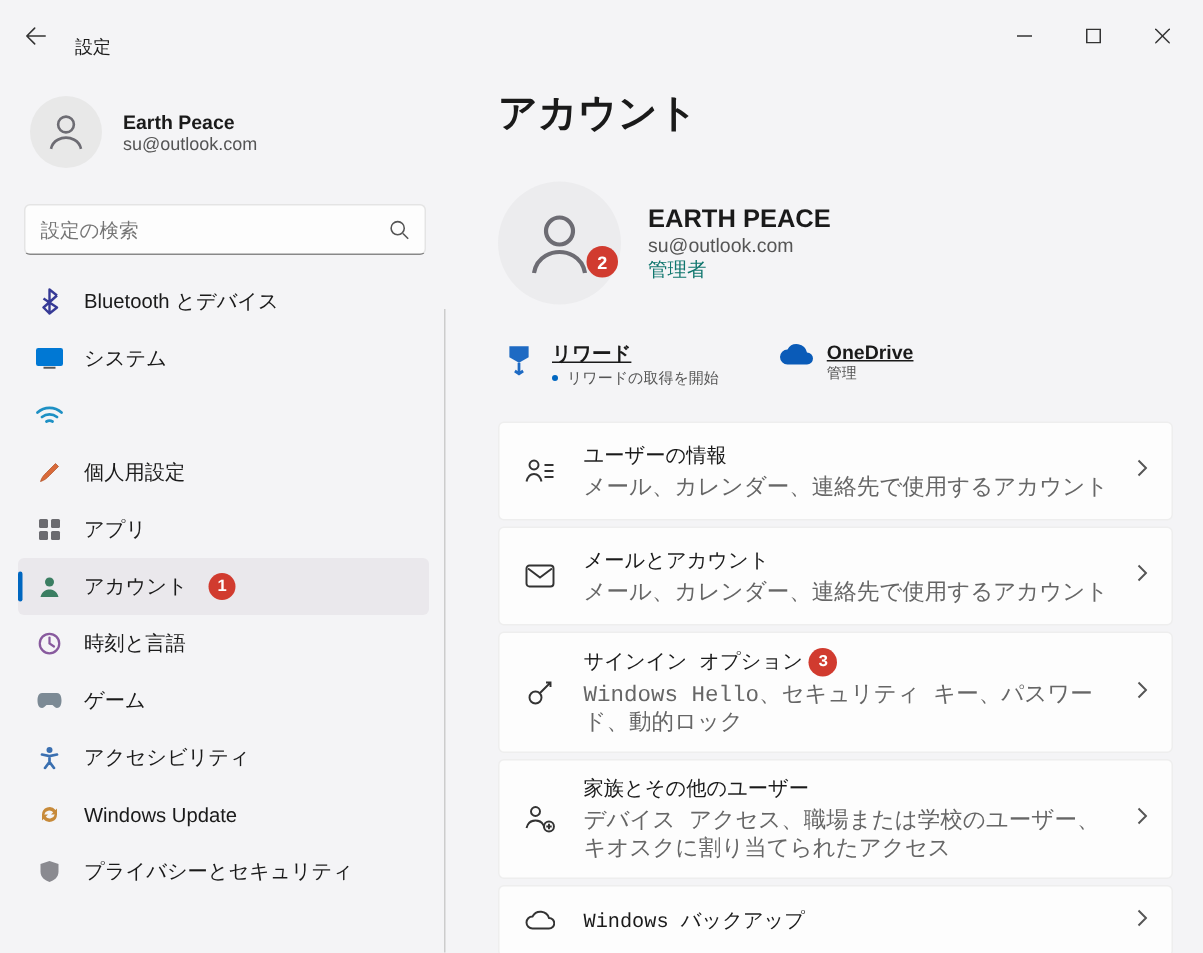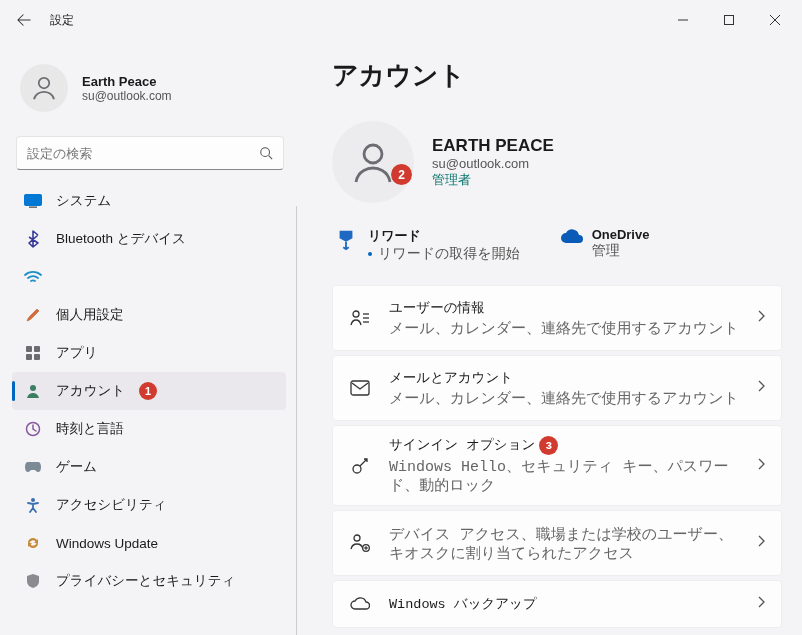--- a/index.html
+++ b/index.html
@@ -7,21 +7,21 @@
       font-family: "Yu Gothic UI", "Segoe UI", sans-serif;
       background: #f4f4f6;
       width: 802px; height: 635px;
       overflow: hidden;
       font-size: 13px;
       color: #1a1a1a;
     }
     .titlebar {
       height: 40px;
       display: flex;
-      align-items: center;
+      align-items: flex-end;
       padding: 0 4px 0 8px;
     }
     .back-btn { width: 32px; height: 32px; display:flex; align-items:center; justify-content:center; cursor:pointer; }
     .title { margin-left: 10px; font-size: 12px; }
     .win-controls { margin-left:auto; display:flex; }
     .win-btn { width:46px; height:32px; display:flex; align-items:center; justify-content:center; cursor:pointer; }
     .layout { display:flex; height: calc(100% - 40px); }
     .sidebar { width: 300px; padding: 8px 12px 0 12px; display:flex; flex-direction:column; }
     .profile-sm { display:flex; align-items:center; gap:14px; padding: 16px 4px 20px 8px; }
     .avatar-sm { width:48px; height:48px; border-radius:50%; background:#e8e8e8; display:flex; align-items:center; justify-content:center; }
@@ -42,22 +42,22 @@
     .profile-lg { display:flex; align-items:center; gap:18px; margin-bottom:24px; }
     .avatar-lg { width:82px; height:82px; border-radius:50%; background:#ececee; display:flex; align-items:center; justify-content:center; position:relative; }
     .avatar-lg svg { width:48px; height:48px; }
     .avatar-lg .badge { position:absolute; right:2px; bottom:18px; width:21px; height:21px; font-size:12px; }
     .acc-name { font-size:17px; font-weight:600; }
     .acc-email { font-size:13px; color:#555; }
     .acc-role { font-size:13px; color:#0f766e; }
     .cards-row { display:flex; gap:40px; margin-bottom:22px; padding-left:4px; }
     .card-sm { display:flex; gap:10px; align-items:flex-start; }
     .card-sm .ci { width:22px; padding-top:2px; }
-    .card-sm .ct1 { font-size:13px; font-weight:600; }
-    .card-sm .ct2 { font-size:14px; color:#555; display:flex; align-items:center; gap:6px; }
+    .card-sm .ct1 { font-size:13px; font-weight:600;text-decoration:underline; }
+    .card-sm .ct2 { font-size:10px; color:#555; display:flex; align-items:center; gap:6px; }
     .bullet { width:4px; height:4px; border-radius:50%; background:#0067c0; display:inline-block; }
     .list { display:flex; flex-direction:column; gap:4px;font-family:Liberation Mono, monospace; }
     .row { background:#fdfdfd; border:1px solid #eee; border-radius:4px; min-height:66px; display:flex; align-items:center; padding:10px 16px 10px 16px; cursor:pointer; gap:18px; }
     .row .ri { width:22px; display:flex; align-items:center; justify-content:center; }
     .row .rt { flex:1; }
     .row .rt1 { font-size:13.5px; }
     .row .rt2 { font-size:15px; color:#666; margin-top:2px; }
     .row .chev { color:#555; }
     .main::-webkit-scrollbar { width:4px; }
     .main::-webkit-scrollbar-thumb { background:#bbb; border-radius:2px; }
@@ -110,34 +110,34 @@
     <div class="search-box">
       <input placeholder="設定の検索" style="">
       <svg width="14" height="14" viewBox="0 0 16 16">
           <circle cx="7" cy="7" r="5" fill="none" stroke="#555" stroke-width="1.2"></circle>
           <line x1="11" y1="11" x2="15" y2="15" stroke="#555" stroke-width="1.2"></line>
         </svg>
     </div>
     <div class="nav">
       <div class="nav-item">
         <span class="nav-icon">
+            <svg width="16" height="18" viewBox="0 0 14 18">
+              <path d="M7 1v16l5-4-9-6m9-2L3 13l4 4V1l5 4" fill="none" stroke="#363a96" stroke-width="1.6" stroke-linejoin="round"></path>
+            </svg>
+          </span>
+        <span>Bluetooth とデバイス</span>
+      </div>
+      <div class="nav-item">
+        <span class="nav-icon">
             <svg width="18" height="14" viewBox="0 0 18 14">
               <rect x="0.5" y="0.5" width="17" height="11" rx="1" fill="#0078d4" stroke="#0078d4"></rect>
               <rect x="5" y="12.5" width="8" height="1.3" fill="#555"></rect>
             </svg>
           </span>
         <span>システム</span>
-      </div>
-      <div class="nav-item">
-        <span class="nav-icon">
-            <svg width="16" height="18" viewBox="0 0 14 18">
-              <path d="M7 1v16l5-4-9-6m9-2L3 13l4 4V1l5 4" fill="none" stroke="#363a96" stroke-width="1.6" stroke-linejoin="round"></path>
-            </svg>
-          </span>
-        <span>Bluetooth とデバイス</span>
       </div>
       <div class="nav-item">
         <span class="nav-icon">
             <svg width="18" height="14" viewBox="0 0 18 14">
               <path d="M1 5a12 12 0 0116 0M4 8a8 8 0 0110 0M7 11a4 4 0 014 0" fill="none" stroke="#1e90c4" stroke-width="1.8" stroke-linecap="round"></path>
             </svg>
           </span>
       </div>
       <div class="nav-item">
         <span class="nav-icon">
@@ -316,20 +316,21 @@
         <div class="ri">
             <svg width="22" height="20" viewBox="0 0 22 20">
               <circle cx="8" cy="5" r="3" fill="none" stroke="#333" stroke-width="1.3"></circle>
               <path d="M2 16c1-4 3-5 6-5s5 1 6 5" fill="none" stroke="#333" stroke-width="1.3"></path>
               <circle cx="17" cy="15" r="3.3" fill="#fdfdfd" stroke="#333" stroke-width="1.3"></circle>
               <line x1="17" y1="13.2" x2="17" y2="16.8" stroke="#333" stroke-width="1.3"></line>
               <line x1="15.2" y1="15" x2="18.8" y2="15" stroke="#333" stroke-width="1.3"></line>
             </svg>
           </div>
         <div class="rt">
+            <div class="rt1">家族とその他のユーザー</div>
             <div class="rt2">デバイス アクセス、職場または学校のユーザー、キオスクに割り当てられたアクセス</div>
           </div>
         <div class="chev"><svg width="8" height="12" viewBox="0 0 8 12">
               <path d="M2 1l5 5-5 5" fill="none" stroke="#555" stroke-width="1.3"></path>
             </svg></div>
       </div>
 
       <div class="row" style="min-height:48px;">
         <div class="ri">
             <svg width="20" height="16" viewBox="0 0 20 16">

